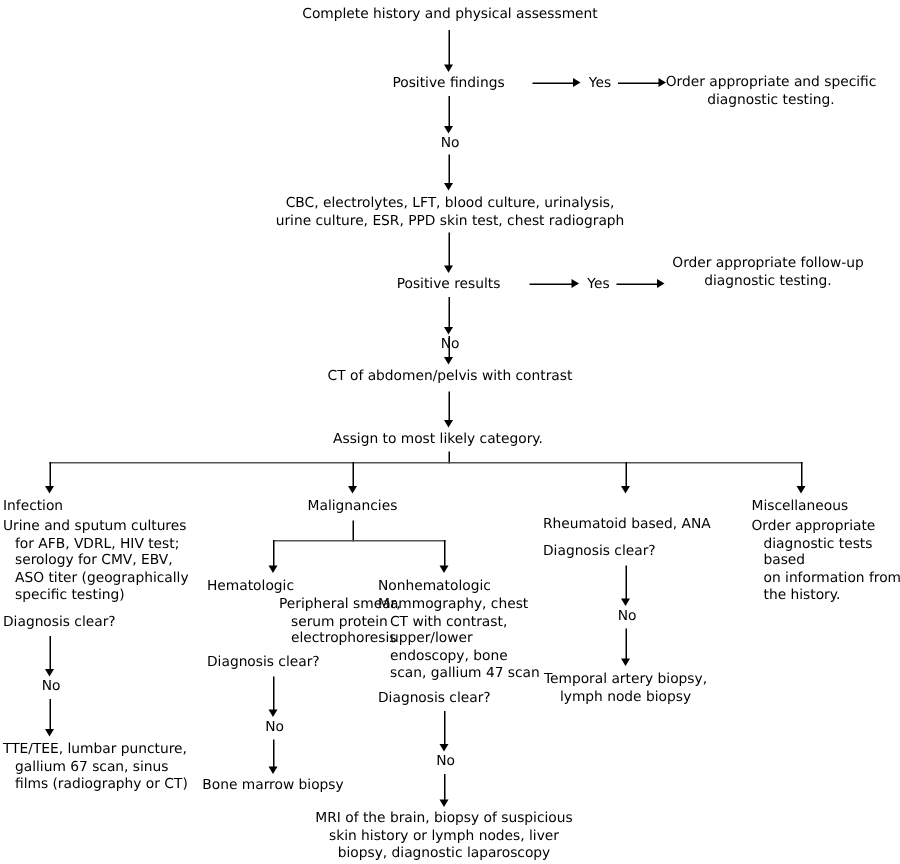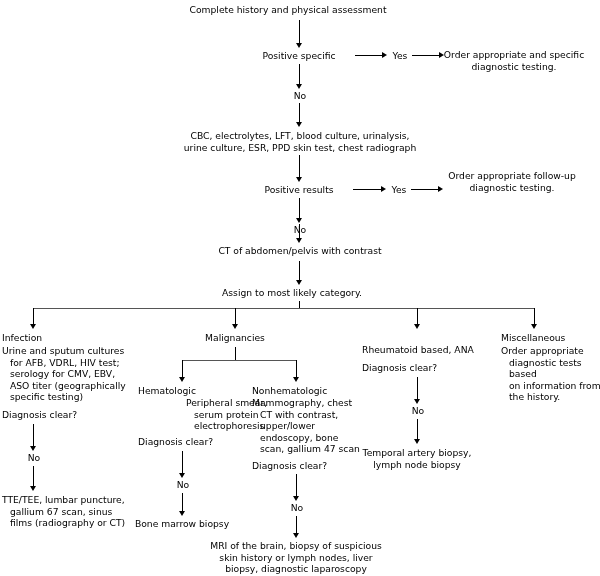--- a/index.html
+++ b/index.html
@@ -55,26 +55,26 @@
     border-top: 3.5px solid transparent;
     border-bottom: 3.5px solid transparent;
     border-left: 5.5px solid #000;
   }
 </style>
 </head>
 <body>
 
 <div id="flowchart">
 
-  <div class="node ctr" style="left:188px; top:4px; width:200px;">Complete history and physical assessment</div>
+  <div class="node ctr" style="left:200px; top:4px; width:200px;">Complete history and physical assessment</div>
 
   <div class="vline" style="left:299px; top:20px; height:25px;"></div>
   <div class="arrow-down" style="left:296px; top:43px;"></div>
 
-  <div class="node ctr" style="left:249px; top:50px; width:100px;">Positive specific</div>
+  <div class="node ctr" style="left:249px; top:50px; width:100px;">Positive findings</div>
 
   <div class="hline" style="left:355px; top:55px; width:28px; background:#000;"></div>
   <div class="arrow-right" style="left:382px; top:52px;"></div>
   <div class="node ctr" style="left:389px; top:50px; width:22px;">Yes</div>
   <div class="hline" style="left:412px; top:55px; width:28px; background:#000;"></div>
   <div class="arrow-right" style="left:439px; top:52px;"></div>
   <div class="node ctr hang" style="left:428px; top:49px; width:172px; text-indent:0; padding-left:0;">Order appropriate and specific
 diagnostic testing.</div>
 
   <div class="vline" style="left:299px; top:64px; height:22px;"></div>

